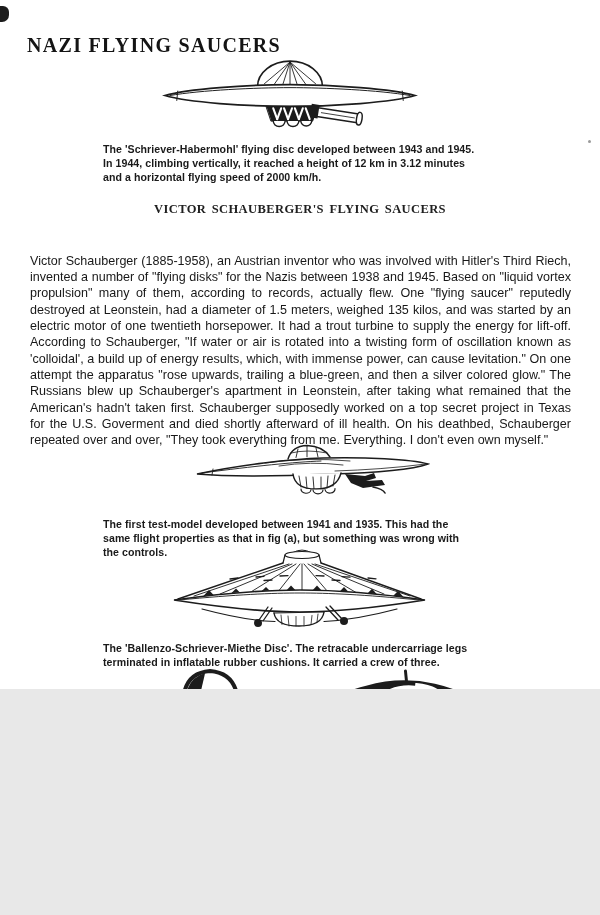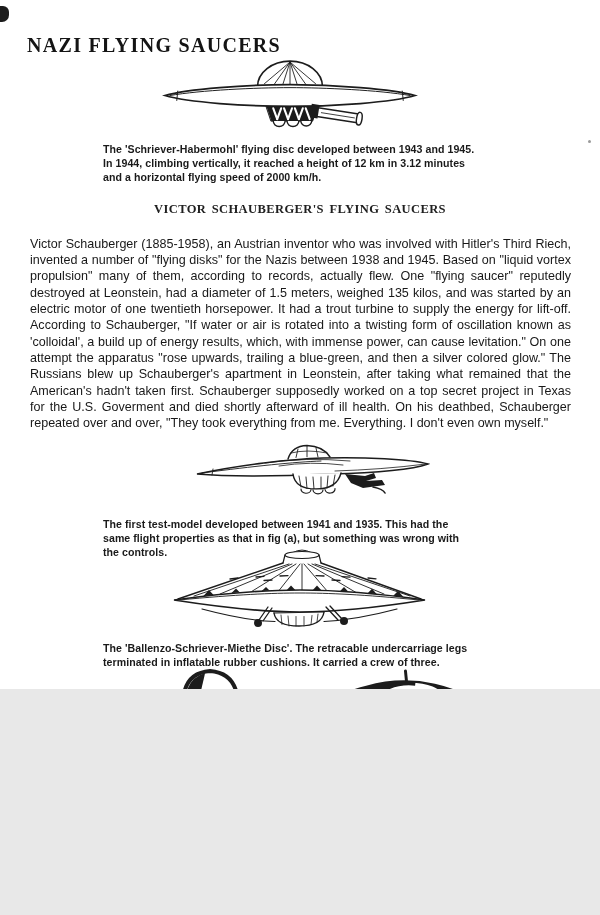--- a/index.html
+++ b/index.html
@@ -22,21 +22,21 @@
   .cap2{left:103px;top:506px;width:368px;}
   .cap3{left:103px;top:630px;width:384px;}
   .cap4{left:0;top:786px;width:600px;text-align:center;font-size:10.8px;}
   .section-heading{
     position:absolute;left:0;top:192px;width:600px;text-align:center;
     font-size:12.5px;font-weight:700;letter-spacing:0.4px;color:#202020;
     word-spacing:2px;
     font-family:Liberation Serif, serif;
   }
   .body-paragraph{
-    position:absolute;left:30px;top:223px;width:541px;
+    position:absolute;left:30px;top:240px;width:541px;
     font-size:12.55px;line-height:16.35px;text-align:justify;color:#181818;
   }
   .page-number{
     position:absolute;left:216px;top:850px;
     font-family:"DejaVu Serif",serif;font-style:italic;font-weight:400;
     font-size:44px;letter-spacing:3px;color:#101010;
     transform:rotate(-5deg);
   }
   .corner-blob{
     position:absolute;left:0;top:6px;width:9px;height:16px;

